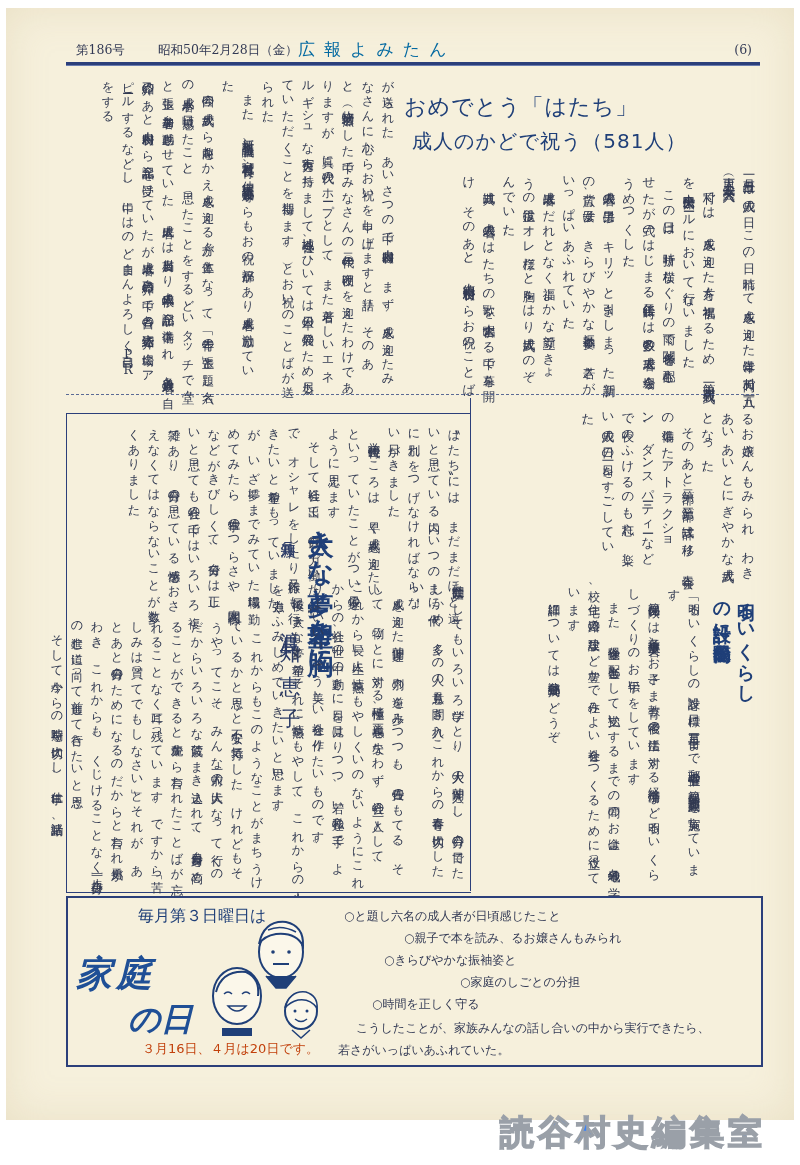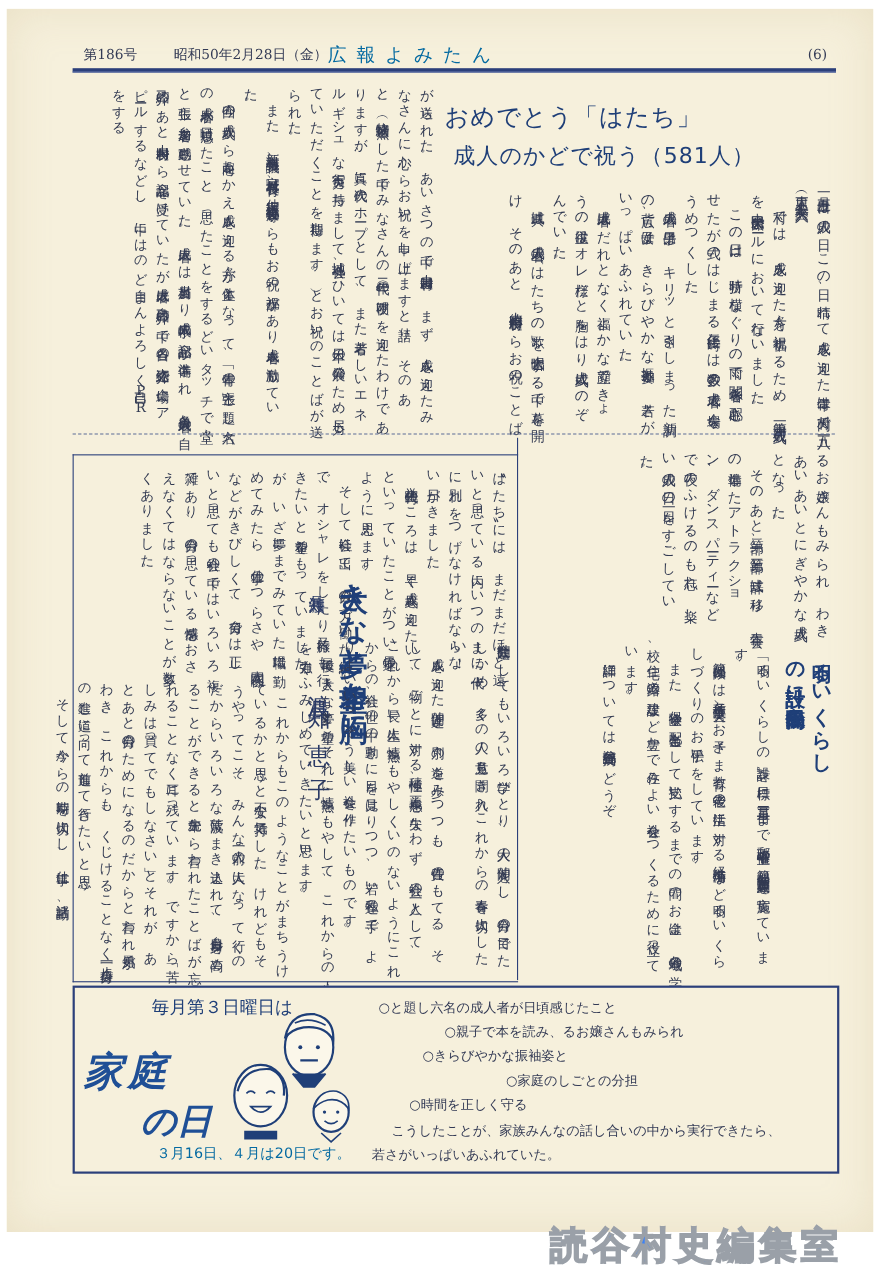--- a/index.html
+++ b/index.html
@@ -53,21 +53,21 @@
     position:absolute; writing-mode:vertical-rl; text-orientation:upright;
     color:#1f3f78; font-weight:bold; white-space:nowrap;
   }
   .katei-box {
     position:absolute; left:66px; top:896px; width:693px; height:167px;
     border:2px solid #2b3f7a; background:#f6f0dc;
   }
   .katei-sub { position:absolute; left:70px; top:8px; font-size:16px; font-family:"DejaVu Sans", sans-serif; color:#1f3f78; }
   .katei-title1 { position:absolute; left:8px; top:52px; font-size:36px; font-weight:bold; color:#1f4f96; font-style:italic; font-family:"DejaVu Sans", sans-serif; letter-spacing:4px;}
   .katei-title2 { position:absolute; left:60px; top:100px; font-size:32px; font-weight:bold; color:#1f4f96; font-style:italic; font-family:"DejaVu Sans", sans-serif; }
-  .katei-dates { position:absolute; left:74px; top:142px; font-size:13px; font-family:"DejaVu Sans", sans-serif; color:#0369a1; }
+  .katei-dates { position:absolute; left:74px; top:142px; font-size:13px; font-family:"DejaVu Sans", sans-serif; color:#c2410c; }
   .katei-list { position:absolute; left:272px; top:4px; width:410px; font-size:12px; color:#333a55; }
   .katei-list .li { position:absolute; white-space:nowrap; }
   .watermark {
     position:absolute; left:500px; top:1110px; font-size:34px; font-weight:bold;
     color:#3b82f6; -webkit-text-stroke:1.5px #9aa0a8; letter-spacing:4px;
     font-family:"DejaVu Sans", sans-serif;
   }
   .face { position:absolute; }
 </style>
 </head>

